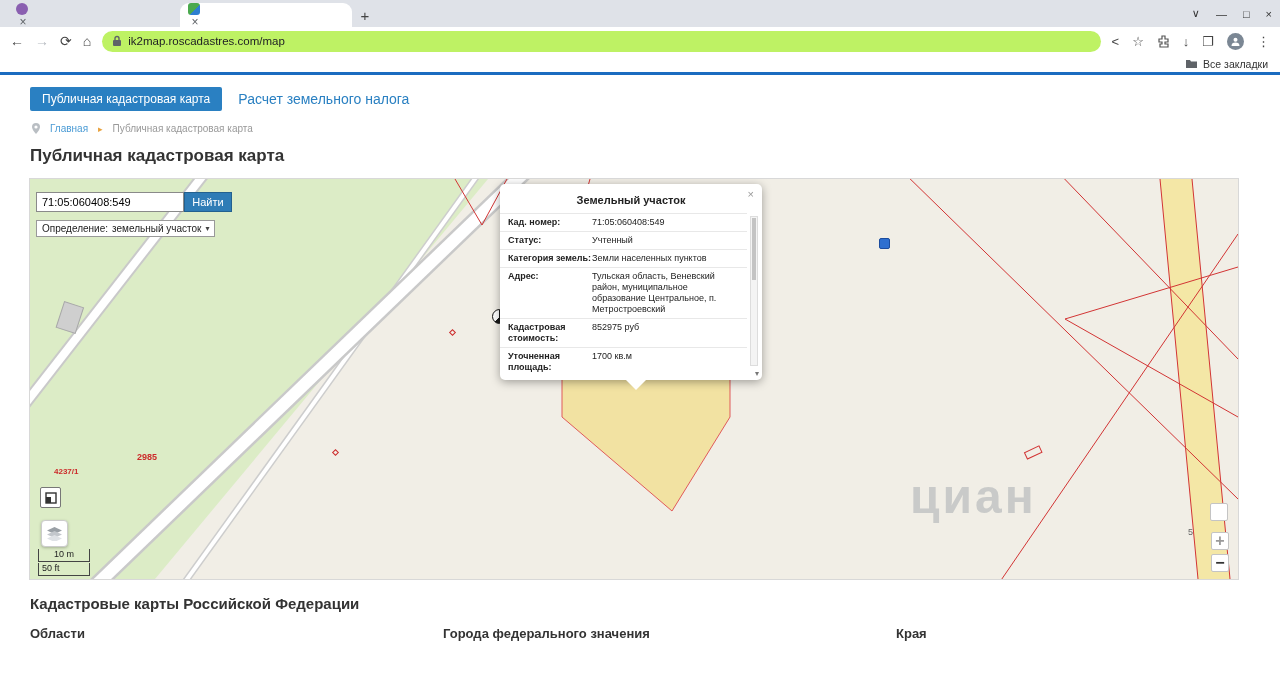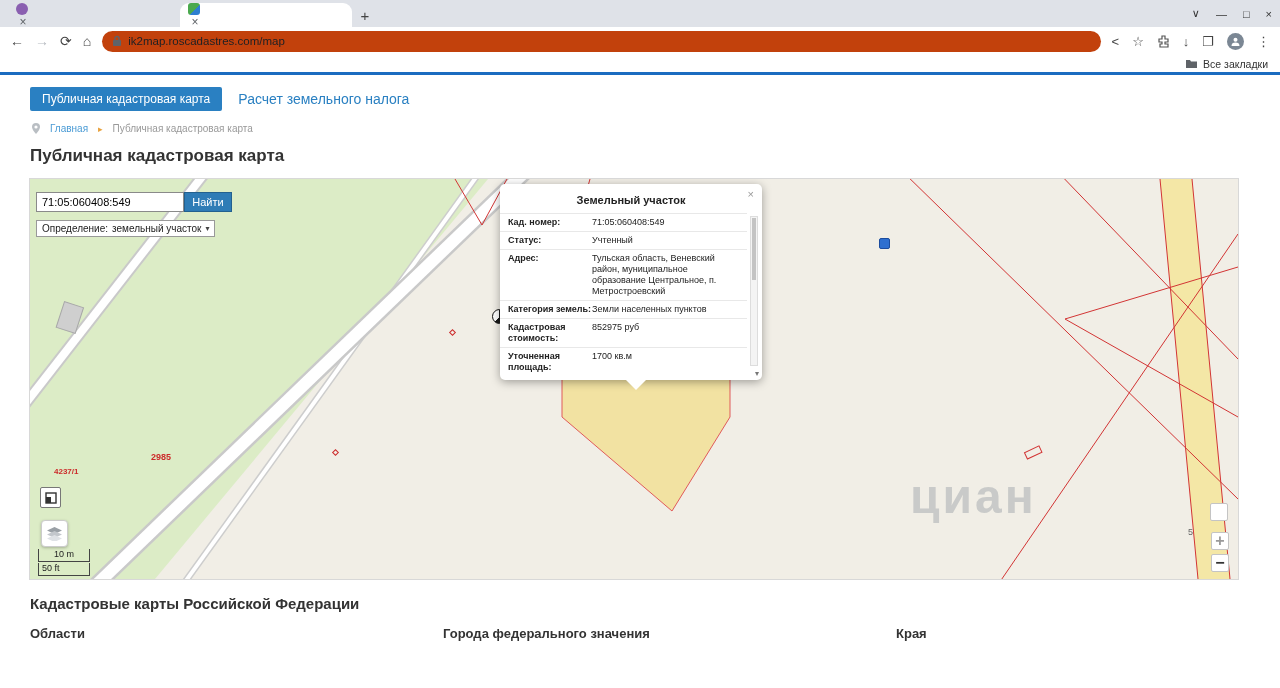--- a/index.html
+++ b/index.html
@@ -14,21 +14,21 @@
   .favicon { width:12px; height:12px; border-radius:3px; flex:0 0 auto; }
   .fav1 { background:#8a5fb0; border-radius:50%; }
   .fav2 { background:linear-gradient(135deg,#4aa94e 55%, #2e7fd0 55%); }
   .tab-close { font-size:12px; color:#5f6368; width:14px; text-align:center; }
   .newtab { width:26px; height:24px; display:flex; align-items:center; justify-content:center; font-size:15px; color:#444; }
   .win-controls { position:absolute; right:8px; top:0; height:27px; display:flex; align-items:center; gap:16px; font-size:11px; color:#333; }
 
   .toolbar { height:28px; background:#fff; display:flex; align-items:center; padding:0 10px; gap:11px; }
   .nav-ico { font-size:14px; color:#444; }
   .nav-ico.disabled { color:#b7bbc1; }
-  .omnibox { flex:1; height:21px; background:#c2410c; border-radius:11px; display:flex; align-items:center; padding:0 10px; gap:6px; font-size:11.5px; color:#202124; }
+  .omnibox { flex:1; height:21px; background:#bef264; border-radius:11px; display:flex; align-items:center; padding:0 10px; gap:6px; font-size:11.5px; color:#202124; }
   .right-icos { display:flex; align-items:center; gap:13px; font-size:13px; color:#444; }
   .avatar { width:17px; height:17px; border-radius:50%; background:#7b8794; display:flex; align-items:center; justify-content:center; }
   .kebab { font-size:13px; color:#444; letter-spacing:0; }
 
   .bookmarksbar { height:17px; background:#fff; display:flex; align-items:center; justify-content:flex-end; gap:5px; padding-right:12px; font-size:10.5px; color:#333;text-align:center; }
   .blue-line { height:3px; background:#1b6cc0; }
 
   
   .logo-row { display:flex; align-items:center; gap:10px; margin:14px 0 0 30px; }
   .logo-text { font-size:10px; font-weight:bold; color:#8e959b; line-height:13px; letter-spacing:.3px; }
@@ -210,44 +210,44 @@
     <div class="def-select">
       <span>Определение:</span>
       <span>земельный участок</span>
       <span class="arr">▾</span>
     </div>
 
     <div class="point-marker"></div>
     <div class="blue-mark"></div>
     <div class="red-dot" style="left:420px; top:151px;"></div>
     <div class="red-dot" style="left:303px; top:271px;"></div>
-    <div class="map-label" style="left:121px; top:273px; font-size:9px;">2985</div>
+    <div class="map-label" style="left:107px; top:273px; font-size:9px;">2985</div>
     <div class="map-label" style="left:24px; top:288px; font-size:8px;">4237/1</div>
 
     <div class="wmark">циан</div>
 
     <div class="popup">
       <div class="popup-title">Земельный участок</div>
       <span class="popup-close">×</span>
       <div class="popup-rows">
         <div class="prow">
           <span class="plabel">Кад. номер:</span>
           <span class="pvalue">71:05:060408:549</span>
         </div>
         <div class="prow">
           <span class="plabel">Статус:</span>
           <span class="pvalue">Учтенный</span>
         </div>
         <div class="prow">
+          <span class="plabel">Категория земель:</span>
+          <span class="pvalue">Земли населенных пунктов</span>
+        </div>
+        <div class="prow">
           <span class="plabel">Адрес:</span>
           <span class="pvalue">Тульская область, Веневский район, муниципальное образование Центральное, п. Метростроевский</span>
-        </div>
-        <div class="prow">
-          <span class="plabel">Категория земель:</span>
-          <span class="pvalue">Земли населенных пунктов</span>
         </div>
         <div class="prow">
           <span class="plabel">Кадастровая стоимость:</span>
           <span class="pvalue">852975 руб</span>
         </div>
         <div class="prow">
           <span class="plabel">Уточненная площадь:</span>
           <span class="pvalue">1700 кв.м</span>
         </div>
       </div>

